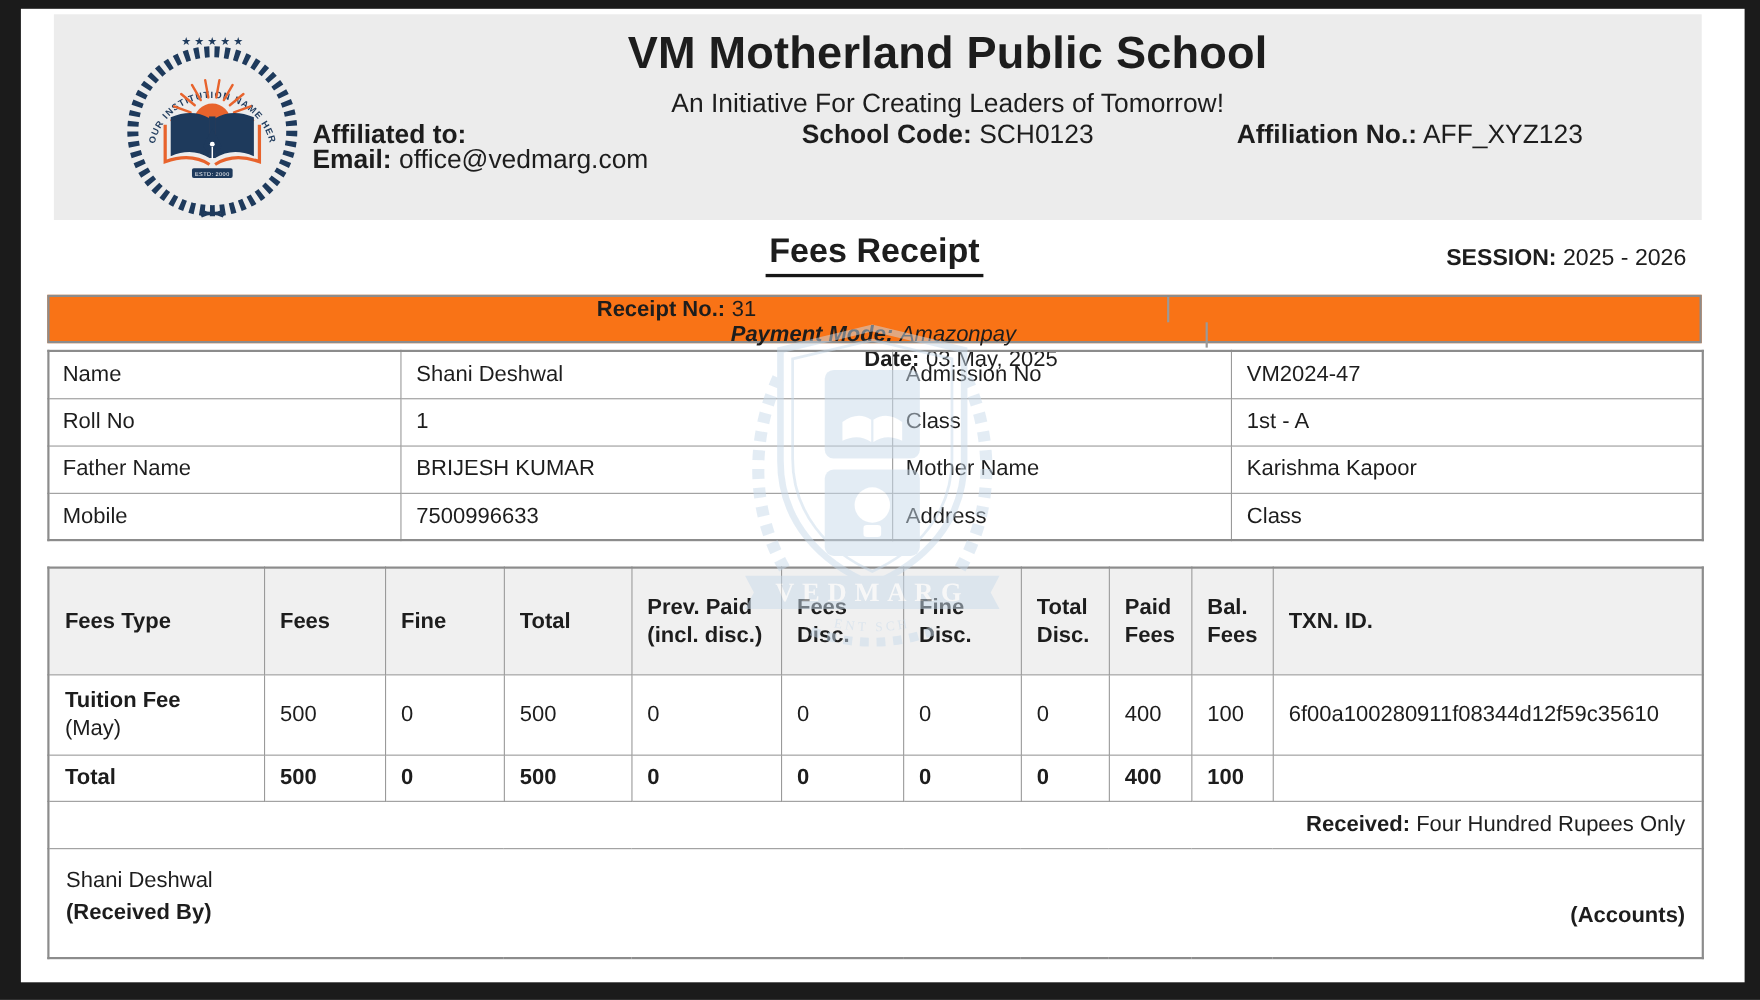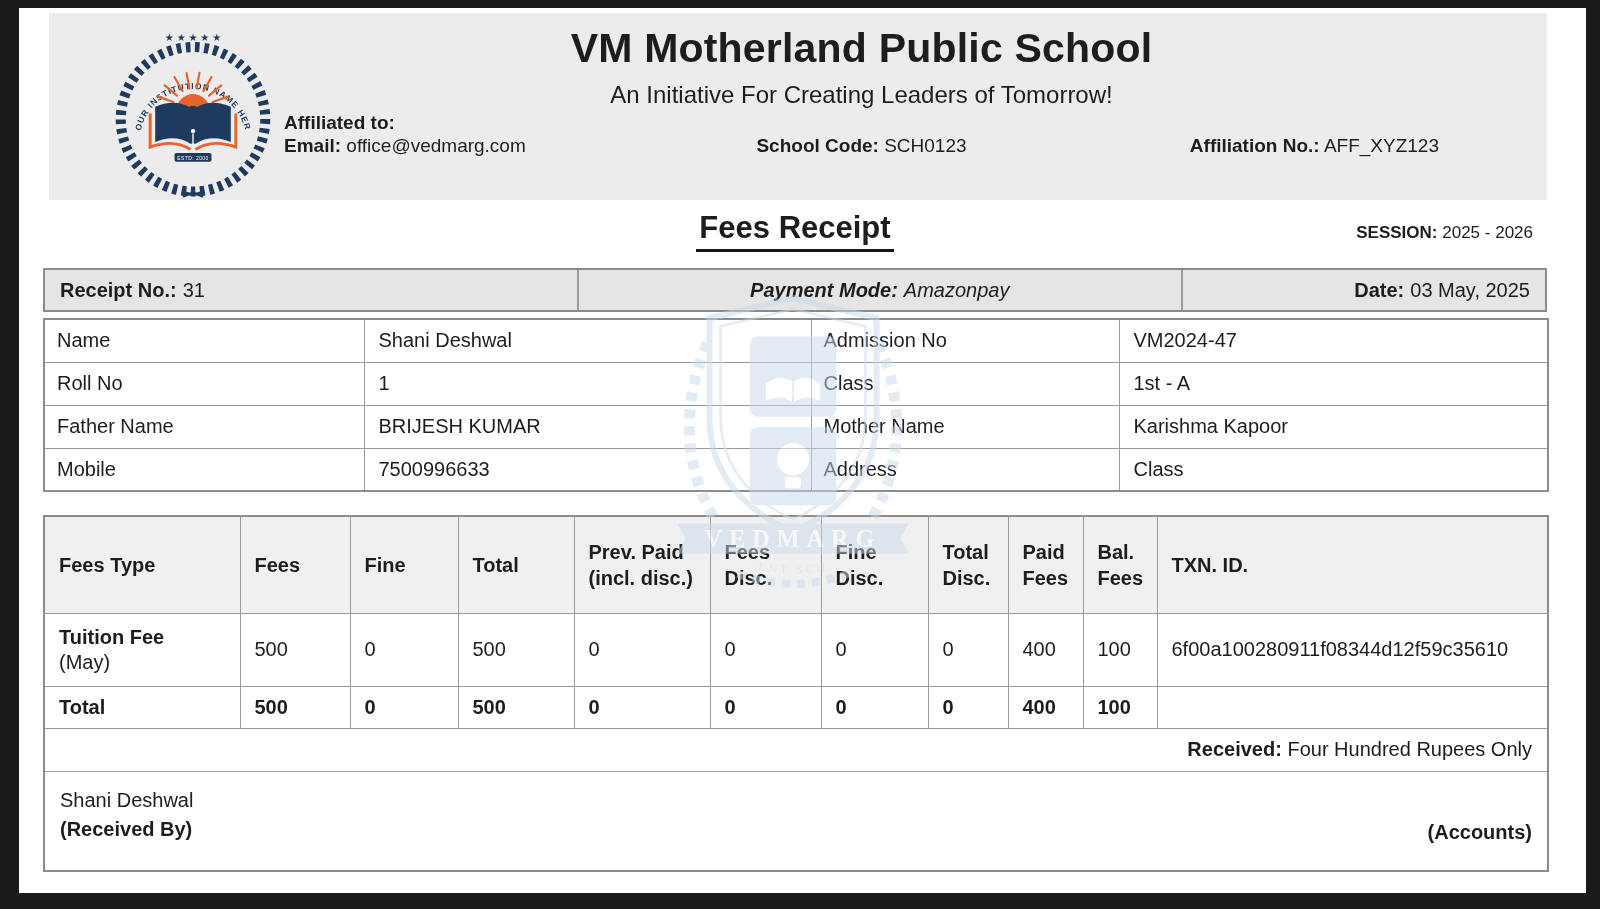--- a/index.html
+++ b/index.html
@@ -19,40 +19,40 @@
   .header {
     position:absolute; left:30px; top:5px; width:1498px; height:187px;
     background:#ececec;
   }
   .logo-wrap { position:absolute; left:60px; top:13px; width:168px; height:174px; }
   .logo-wrap svg { width:100%; height:100%; display:block; }
   .hc { position:absolute; left:235px; right:108px; top:0; text-align:center; }
   .school-name { font-size:41px; font-weight:bold; letter-spacing:0.2px; margin-top:12px; line-height:46px; }
   .tagline { font-size:24px; margin-top:10px; line-height:28px; }
   .address  { font-size:19px; margin-top:10px; line-height:22px; }
-  .contact-row { display:flex; margin-top:2px; font-size:19px; line-height:23px;align-items:flex-end; }
+  .contact-row { display:flex; margin-top:2px; font-size:24px; line-height:23px; }
   .contact-col { flex:1; }
   .contact-left { text-align:left; }
   .contact-center { text-align:center; flex:0 0 auto; padding:0 20px; }
   .contact-right { text-align:right; }
   .lbl { font-weight:bold; }
 
   
   .title-row { position:absolute; left:24px; top:203px; width:1504px; height:55px; text-align:center; }
   .receipt-title {
     display:inline-block; font-size:31px; font-weight:bold;
     border-bottom:3px solid #161616; padding:0 3px 4px; line-height:34px;
   }
-  .session { position:absolute; right:14px; top:12px; font-size:17px; }
+  .session { position:absolute; right:14px; top:12px; font-size:21px; }
 
   
   .rinfo {
     position:absolute; left:24px; top:260px; width:1504px; height:44px;
-    background:#e5e5e5; border:2px solid #8c8c8c; box-sizing:border-box;
-    display:flex; align-items:center; font-size:20px;
+    background:#f97316; border:2px solid #8c8c8c; box-sizing:border-box;
+    display:flex; align-items:center; font-size:20px;flex-direction:column;
   }
   .rinfo .cell { height:100%; display:flex; align-items:center; box-sizing:border-box; }
   .rinfo .c1 { width:535px; padding-left:15px; border-right:2px solid #9a9a9a; }
   .rinfo .c2 { width:606px; justify-content:center; border-right:2px solid #9a9a9a;font-style:italic; }
   .rinfo .c3 { width:363px; justify-content:flex-end; padding-right:15px; }
   .rinfo .lbl { margin-right:6px; }
 
   
   table { border-collapse:collapse; table-layout:fixed; }
   .student-table, .fees-table {

